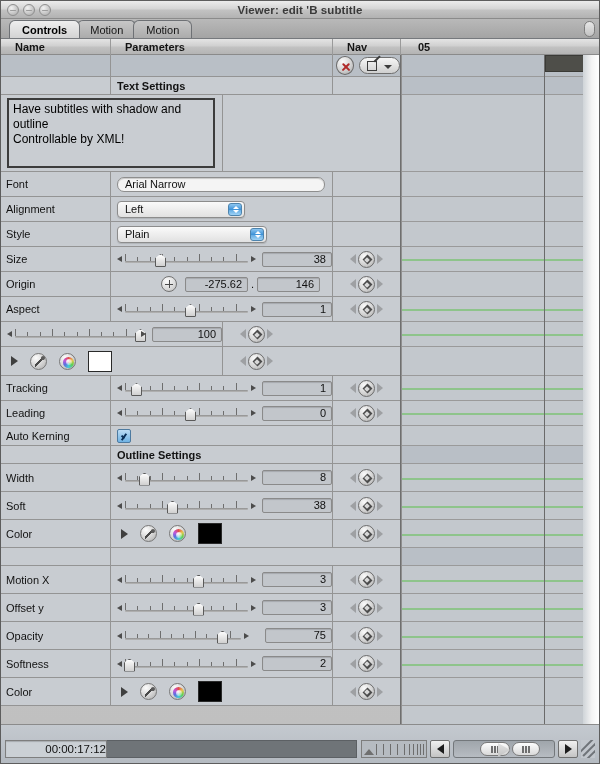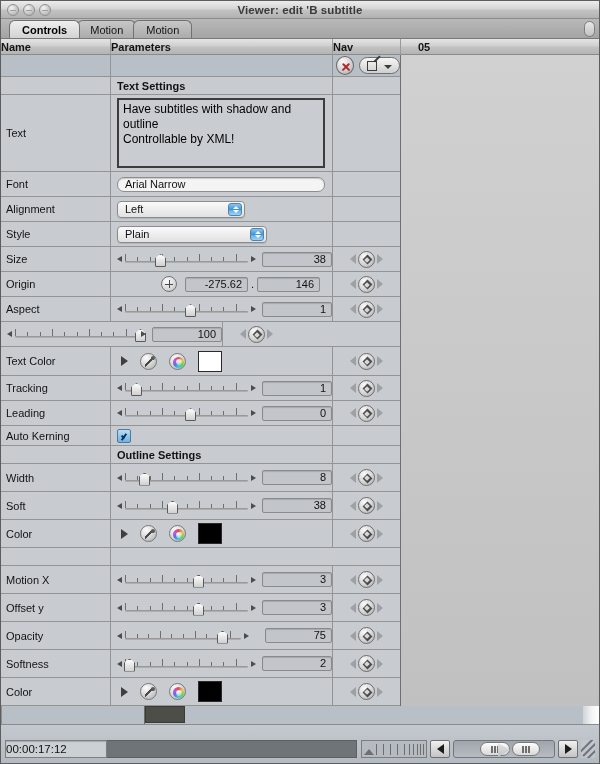--- a/index.html
+++ b/index.html
@@ -48,30 +48,30 @@
   .tab:not(.active){ z-index:1; }
   .scroll-pill { position:absolute; right:4px; top:2px; width:11px; height:16px;
                  border-radius:6px; border:1px solid #7d7d7d;
                  background:linear-gradient(180deg,#e7e7e7,#c2c2c2); }
 
   
   .colhead { display:flex; height:16px;
              background: linear-gradient(180deg,#e4e4e4 0%,#cfcfcf 48%,#c2c2c2 52%,#b4b4b4 100%);
              border-bottom:1px solid #8a8a8a; align-items:center;
              font-size:11px; font-weight:700; color:#141414; }
-  .ch { height:16px; line-height:16px; padding-left:0;
+  .ch { height:16px; line-height:16px; padding-left:14px;
         border-right:1px solid #9a9a9a; overflow:hidden; white-space:nowrap; }
   .ch.name   { width:110px; }
   .ch.params { width:222px; }
   .ch.nav    { width:68px; }
   .ch.ruler  { flex:1; position:relative; border-right:none; padding-left:3px; }
   .ch.ruler .rtext{ position:absolute; left:17px; top:0; font-weight:700; }
 
   
-  .content { position:relative; display:flex; height:689px;flex-direction:column; }
+  .content { position:relative; display:flex; height:689px; }
   .left-pane { width:400px; border-right:1px solid #6f6f6f; }
   .graph-pane { flex:1; position:relative; overflow:hidden;
                 background:#c3c8cd; }
 
   
   .row { display:flex; border-bottom:1px solid #949494; background:#c8ccd1; }
   .row .cell-name { width:110px; border-right:1px solid #949494;
                     display:flex; align-items:center; padding-left:5px;
                     background:#c8ccd1; }
   .row .cell-params { width:222px; border-right:1px solid #949494;
@@ -225,21 +225,21 @@
   .right-white { position:absolute; top:0; bottom:0; right:0; width:16px;
                  background:linear-gradient(90deg,#cfd4d8,#f4f4f4 55%,#ffffff); }
 
   
   .bottombar { position:absolute; left:0; right:0; bottom:0; height:39px;
                background:linear-gradient(180deg,#c4c9cf,#b4bac1);
                border-top:1px solid #8b8b8b; }
   .bb-inner { position:absolute; left:4px; right:4px; bottom:4px; height:20px;
               display:flex; align-items:center; }
   .tc-field { width:102px; height:18px; background:#cbd0d5; border:1px solid #7e7e7e;
-              font-size:11.5px; line-height:16px; text-align:left; color:#111;
+              font-size:11.5px; line-height:16px; text-align:right; color:#111;
               box-shadow: inset 0 1px 1px rgba(0,0,0,.18); }
   .scrub-track { flex:1; height:18px; background:#6f7478; border:1px solid #5c6064;
                  border-left:none; }
   .zoomwidget { width:66px; height:18px; margin-left:4px; background:#b6bbc1;
                 border:1px solid #7d7d7d; position:relative; overflow:hidden;}
   .zoomwidget .zt { position:absolute; top:3px; width:1px; background:#6d6d6d; }
   .zoomwidget .tri { position:absolute; left:2px; bottom:2px; width:0;height:0;
                      border-left:5px solid transparent;border-right:5px solid transparent;
                      border-bottom:6px solid #6f6f6f;}
   .arrbtn { width:20px; height:18px; margin-left:3px;
@@ -325,21 +325,20 @@
         </div>
       </div>
 
       <div class="row section" style="height:18px">
         <div class="cell-name"></div>
         <div class="cell-params">Text Settings</div>
         <div class="cell-nav"></div>
       </div>
 
       <div class="row" style="height:77px">
-        <div class="cell-name">Text</div>
         <div class="cell-params">
           <div class="textarea-box" style="white-space:pre-wrap">Have subtitles with shadow and outline
 Controllable by XML!</div>
         </div>
         <div class="cell-nav"></div>
       </div>
 
       <div class="row" style="height:25px">
         <div class="cell-name">Font</div>
         <div class="cell-params">
@@ -476,21 +475,20 @@
         <div class="cell-nav">
           <span class="navctl">
             <span class="nav-tri l"></span>
             <span class="kf-btn"></span>
             <span class="nav-tri r"></span>
           </span>
         </div>
       </div>
 
       <div class="row" style="height:29px">
-        <div class="cell-name">Text Color</div>
         <div class="cell-params" style="gap:12px;padding-left:10px">
           <span class="disc-tri"></span>
           <span class="round-icon eyedrop"></span>
           <span class="round-icon colorwheel"></span>
           <span class="swatch" style="background:#ffffff"></span>
         </div>
         <div class="cell-nav">
           <span class="navctl">
             <span class="nav-tri l"></span>
             <span class="kf-btn"></span>

